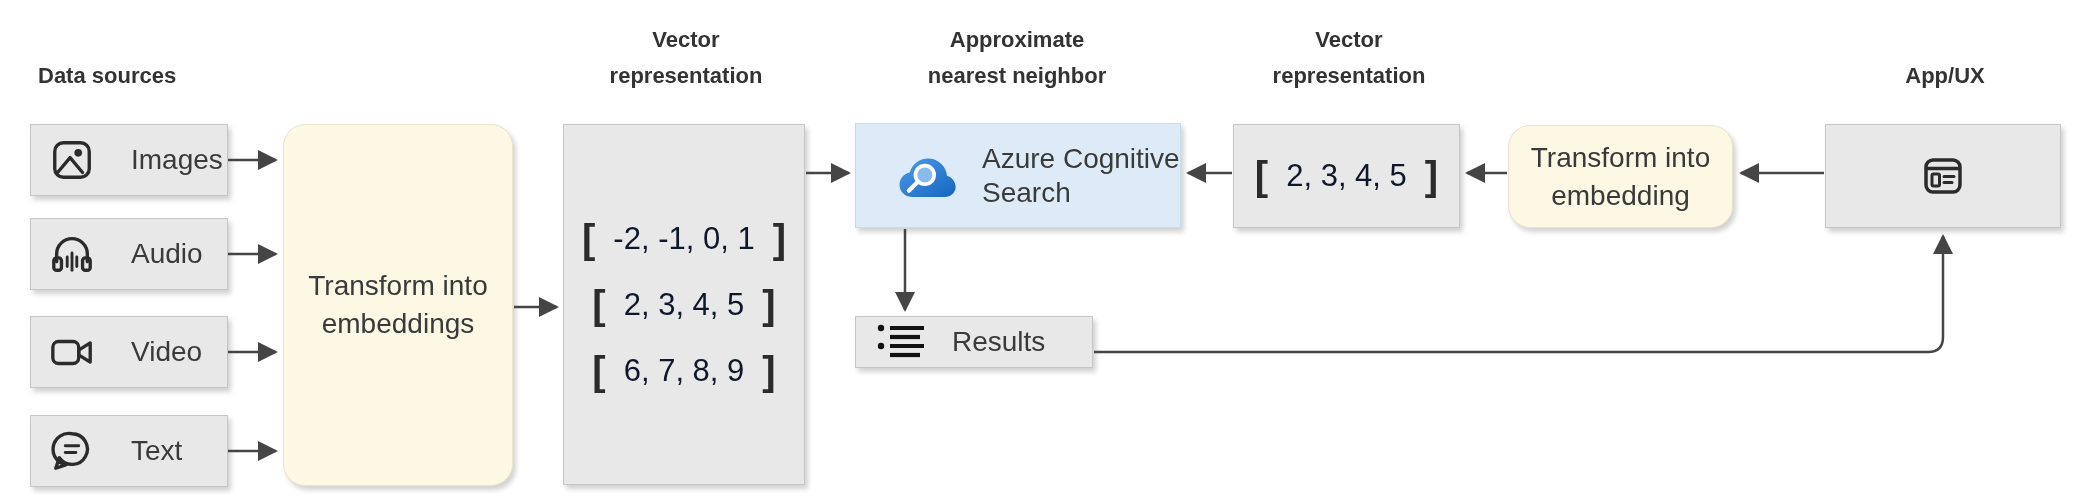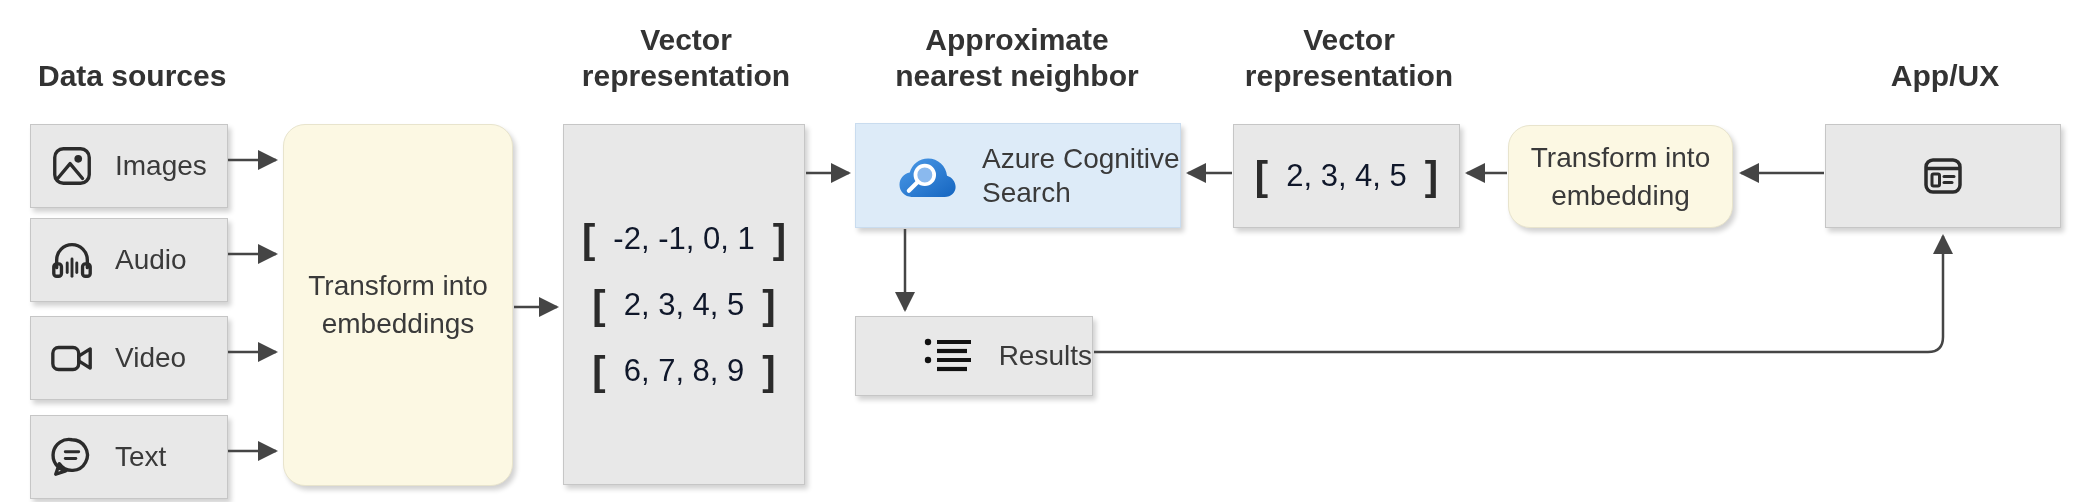--- a/index.html
+++ b/index.html
@@ -1,30 +1,30 @@
 <!DOCTYPE html>
 <html><head>
 <meta charset="utf-8">
 <style>
   html,body{margin:0;padding:0;background:#ffffff;}
   body{font-family:"Liberation Sans","DejaVu Sans",sans-serif;color:#3a3a3a;}
   .canvas{position:relative;width:2077px;height:502px;background:#fff;overflow:hidden;}
 
   
-  .hdr{position:absolute;font-weight:700;color:#333;font-size:30px;line-height:36px;
+  .hdr{position:absolute;font-weight:700;color:#333;font-size:22px;line-height:36px;
        text-align:center;white-space:pre-line;}
   .hdr.left{text-align:left;}
 
   
   .node{position:absolute;background:#e8e8e8;border:1px solid #c6c6c6;
         box-shadow:3px 4px 5px rgba(0,0,0,.18);display:flex;align-items:center;
         box-sizing:border-box;z-index:1;}
   .node .lbl{font-size:28px;color:#3a3a3a;}
 
-  .src{left:30px;width:198px;height:84px;padding-left:18px;gap:20px;}
+  .src{left:30px;width:198px;height:72px;padding-left:18px;gap:36px;}
   .src svg{flex:0 0 auto;}
 
   .yellow{background:#fcf8e3;border:1px solid #e8e4cd;border-radius:22px;
           justify-content:center;text-align:center;}
   .yellow .lbl{white-space:pre-line;line-height:38px;}
 
   .vecbox{flex-direction:column;justify-content:center;gap:26px;}
   .vecrow{display:inline-flex;align-items:center;gap:18px;}
   .vecrow .br{font-weight:700;font-size:40px;line-height:40px;color:#2b2b2b;}
   .vecrow .nums{font-size:31px;color:#0f172a;}
@@ -122,21 +122,21 @@
         </linearGradient>
       </defs>
       <path d="M46 41 H16 C9.9 41 5 36.1 5 30 C5 24.4 9 19.8 14.3 18.9 C16.2 11.4 23 6 31 6 c9 0 16.4 6.9 17.2 15.7 C52.7 23 56 27.1 56 32 c0 5 -4 9 -10 9 z" fill="url(#cloudGrad)"></path>
       <circle cx="28" cy="21" r="8.5" fill="#8ab9ee" stroke="#ffffff" stroke-width="3.4"></circle>
       <path d="M21.5 27.5 L13.5 35.5" stroke="#ffffff" stroke-width="3.8" stroke-linecap="round"></path>
     </svg>
     <span class="lbl">Azure Cognitive
 Search</span>
   </div>
 
-  <div class="node" style="left:855px;top:316px;width:238px;height:80px;gap:24px;padding-left:14px;justify-content:flex-end;">
+  <div class="node" style="left:855px;top:316px;width:238px;height:52px;gap:24px;padding-left:20px;">
     <svg width="52" height="44" viewBox="0 0 52 44">
       <g stroke="#111" stroke-width="4.2">
         <path d="M14 8 H48"></path>
           <path d="M14 17 H44"></path>
           <path d="M14 26 H48"></path>
           <path d="M14 35 H44"></path>
       </g>
       <circle cx="5" cy="8" r="3.2" fill="#111"></circle>
       <circle cx="5" cy="26" r="3.2" fill="#111"></circle>
     </svg>

